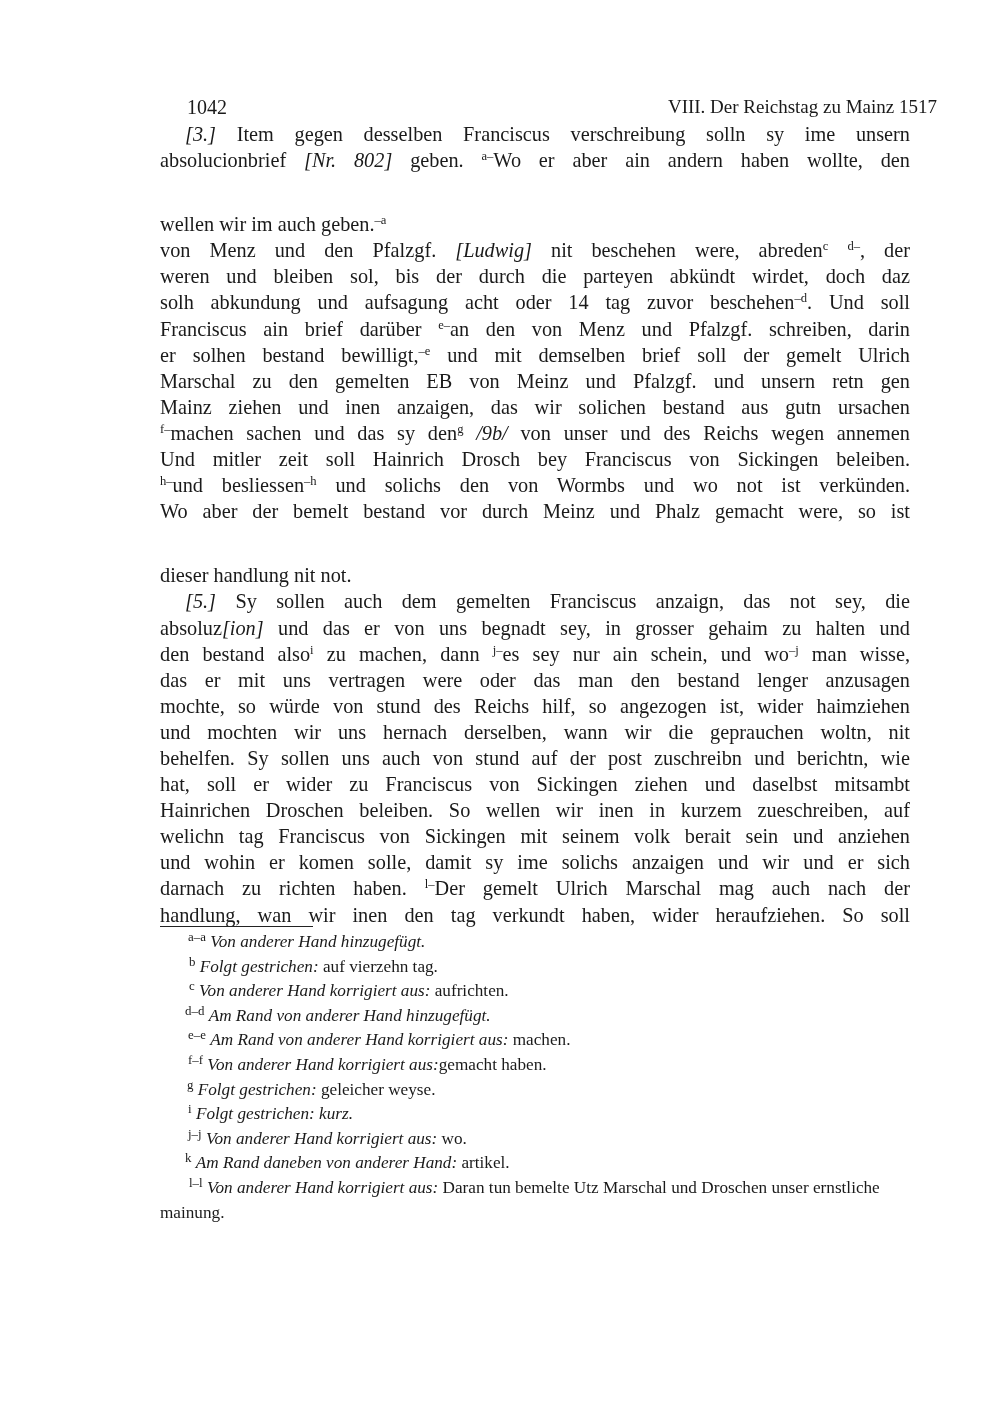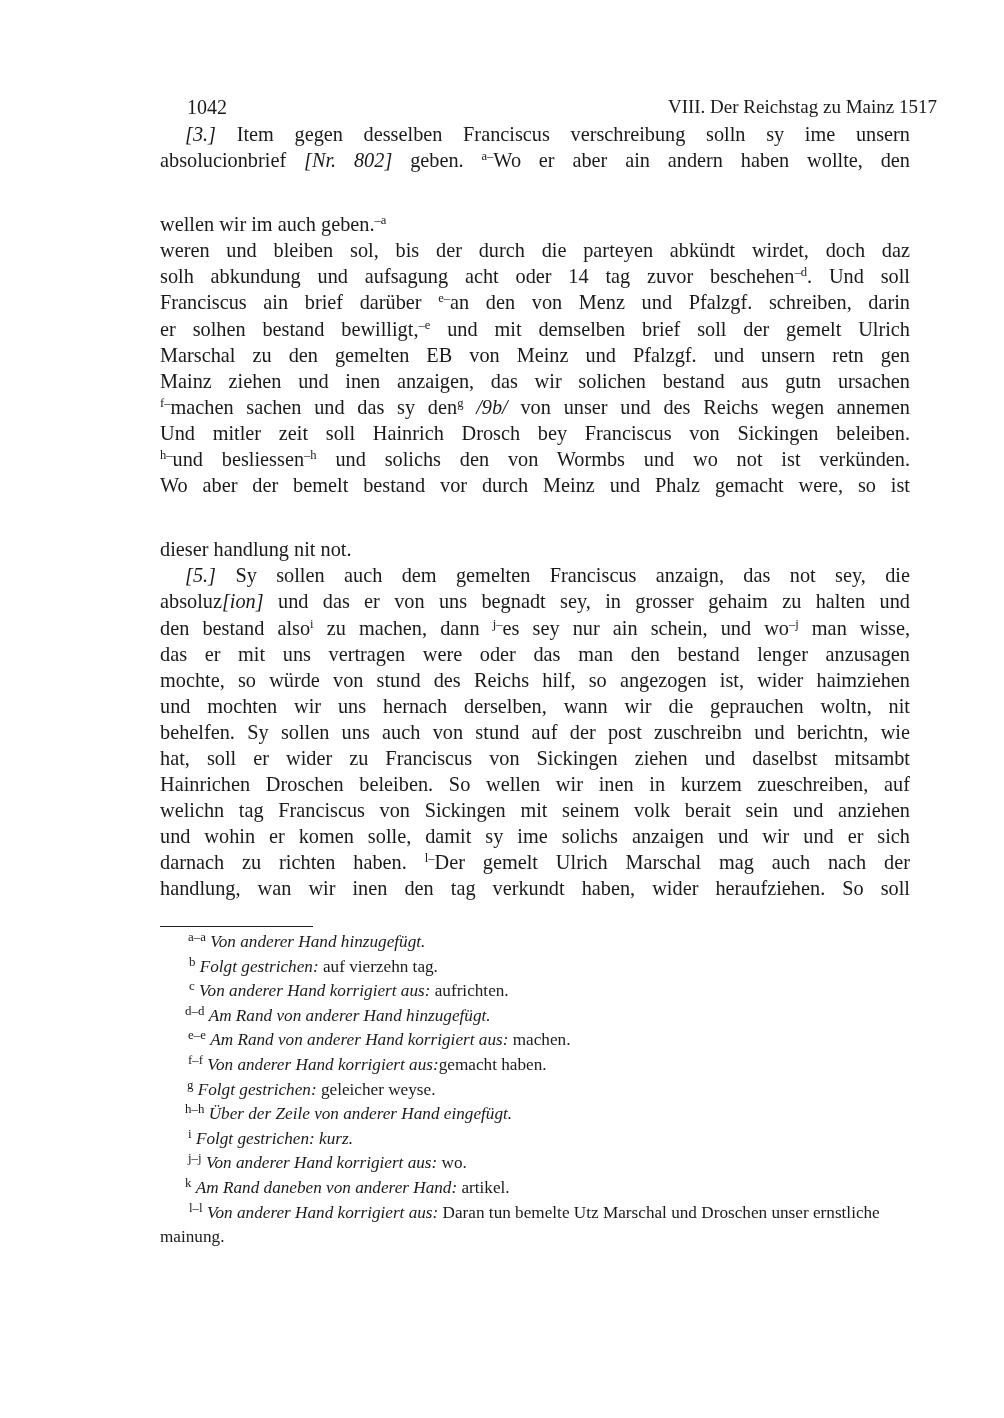--- a/index.html
+++ b/index.html
@@ -44,20 +44,21 @@
 
 <div class="header">
   <span class="page-number">1042</span>
   <span class="running-title">VIII. Der Reichstag zu Mainz 1517</span>
 </div>
 
 <div class="body-text" id="body-text">
     <span class="line first"><i>[3.]</i><span> Item gegen desselben Franciscus verschreibung solln sy ime unsern</span></span>
     <span class="line"><span>absolucionbrief </span><i>[Nr. 802]</i><span> geben. </span><sup>a–</sup><span>Wo er aber ain andern haben wollte, den</span></span>
     <span class="line last"><span>wellen wir im auch geben.</span><sup>–a</sup></span>
+    <span class="line"><span>von Menz und den Pfalzgf. </span><i>[Ludwig]</i><span> nit beschehen were, abreden</span><sup>c</sup><span> </span><sup>d–</sup><span>, der</span></span>
     <span class="line"><span>weren und bleiben sol, bis der durch die parteyen abkündt wirdet, doch daz</span></span>
     <span class="line"><span>solh abkundung und aufsagung acht oder 14 tag zuvor beschehen</span><sup>–d</sup><span>. Und soll</span></span>
     <span class="line"><span>Franciscus ain brief darüber </span><sup>e–</sup><span>an den von Menz und Pfalzgf. schreiben, darin</span></span>
     <span class="line"><span>er solhen bestand bewilligt,</span><sup>–e</sup><span> und mit demselben brief soll der gemelt Ulrich</span></span>
     <span class="line"><span>Marschal zu den gemelten EB von Meinz und Pfalzgf. und unsern retn gen</span></span>
     <span class="line"><span>Mainz ziehen und inen anzaigen, das wir solichen bestand aus gutn ursachen</span></span>
     <span class="line"><sup>f–</sup><span>machen sachen und das sy den</span><sup>g</sup><span> </span><i>/9b/</i><span> von unser und des Reichs wegen annemen</span></span>
     <span class="line"><span>Und mitler zeit soll Hainrich Drosch bey Franciscus von Sickingen beleiben.</span></span>
     <span class="line"><sup>h–</sup><span>und besliessen</span><sup>–h</sup><span> und solichs den von Wormbs und wo not ist verkünden.</span></span>
     <span class="line"><span>Wo aber der bemelt bestand vor durch Meinz und Phalz gemacht were, so ist</span></span>
@@ -80,18 +81,17 @@
 <div class="rule"></div>
 
 <div class="footnotes" id="footnotes">
     <span class="fn ind1"><sup>a–a</sup> <i>Von anderer Hand hinzugefügt.</i></span>
     <span class="fn ind2"><sup>b</sup> <i>Folgt gestrichen:</i><span> auf vierzehn tag.</span></span>
     <span class="fn ind2"><sup>c</sup> <i>Von anderer Hand korrigiert aus:</i><span> aufrichten.</span></span>
     <span class="fn ind3"><sup>d–d</sup> <i>Am Rand von anderer Hand hinzugefügt.</i></span>
     <span class="fn ind1"><sup>e–e</sup> <i>Am Rand von anderer Hand korrigiert aus:</i><span> machen.</span></span>
     <span class="fn ind1"><sup>f–f</sup> <i>Von anderer Hand korrigiert aus:</i><span>gemacht haben.</span></span>
     <span class="fn ind4"><sup>g</sup> <i>Folgt gestrichen:</i><span> geleicher weyse.</span></span>
-    <span class="fn ind3"><sup>h–h</sup> <i>Über der Zeile von anderer Hand eingefügt.</i></span>
     <span class="fn ind1"><sup>i</sup> <i>Folgt gestrichen: kurz.</i></span>
     <span class="fn ind1"><sup>j–j</sup> <i>Von anderer Hand korrigiert aus:</i><span> wo.</span></span>
     <span class="fn ind3"><sup>k</sup> <i>Am Rand daneben von anderer Hand:</i><span> artikel.</span></span>
     <span class="fn wrap"><sup>l–l</sup> <i>Von anderer Hand korrigiert aus:</i><span> Daran tun bemelte Utz Marschal und Droschen unser ernstliche mainung.</span></span>
   </div>
 
 </body></html>

